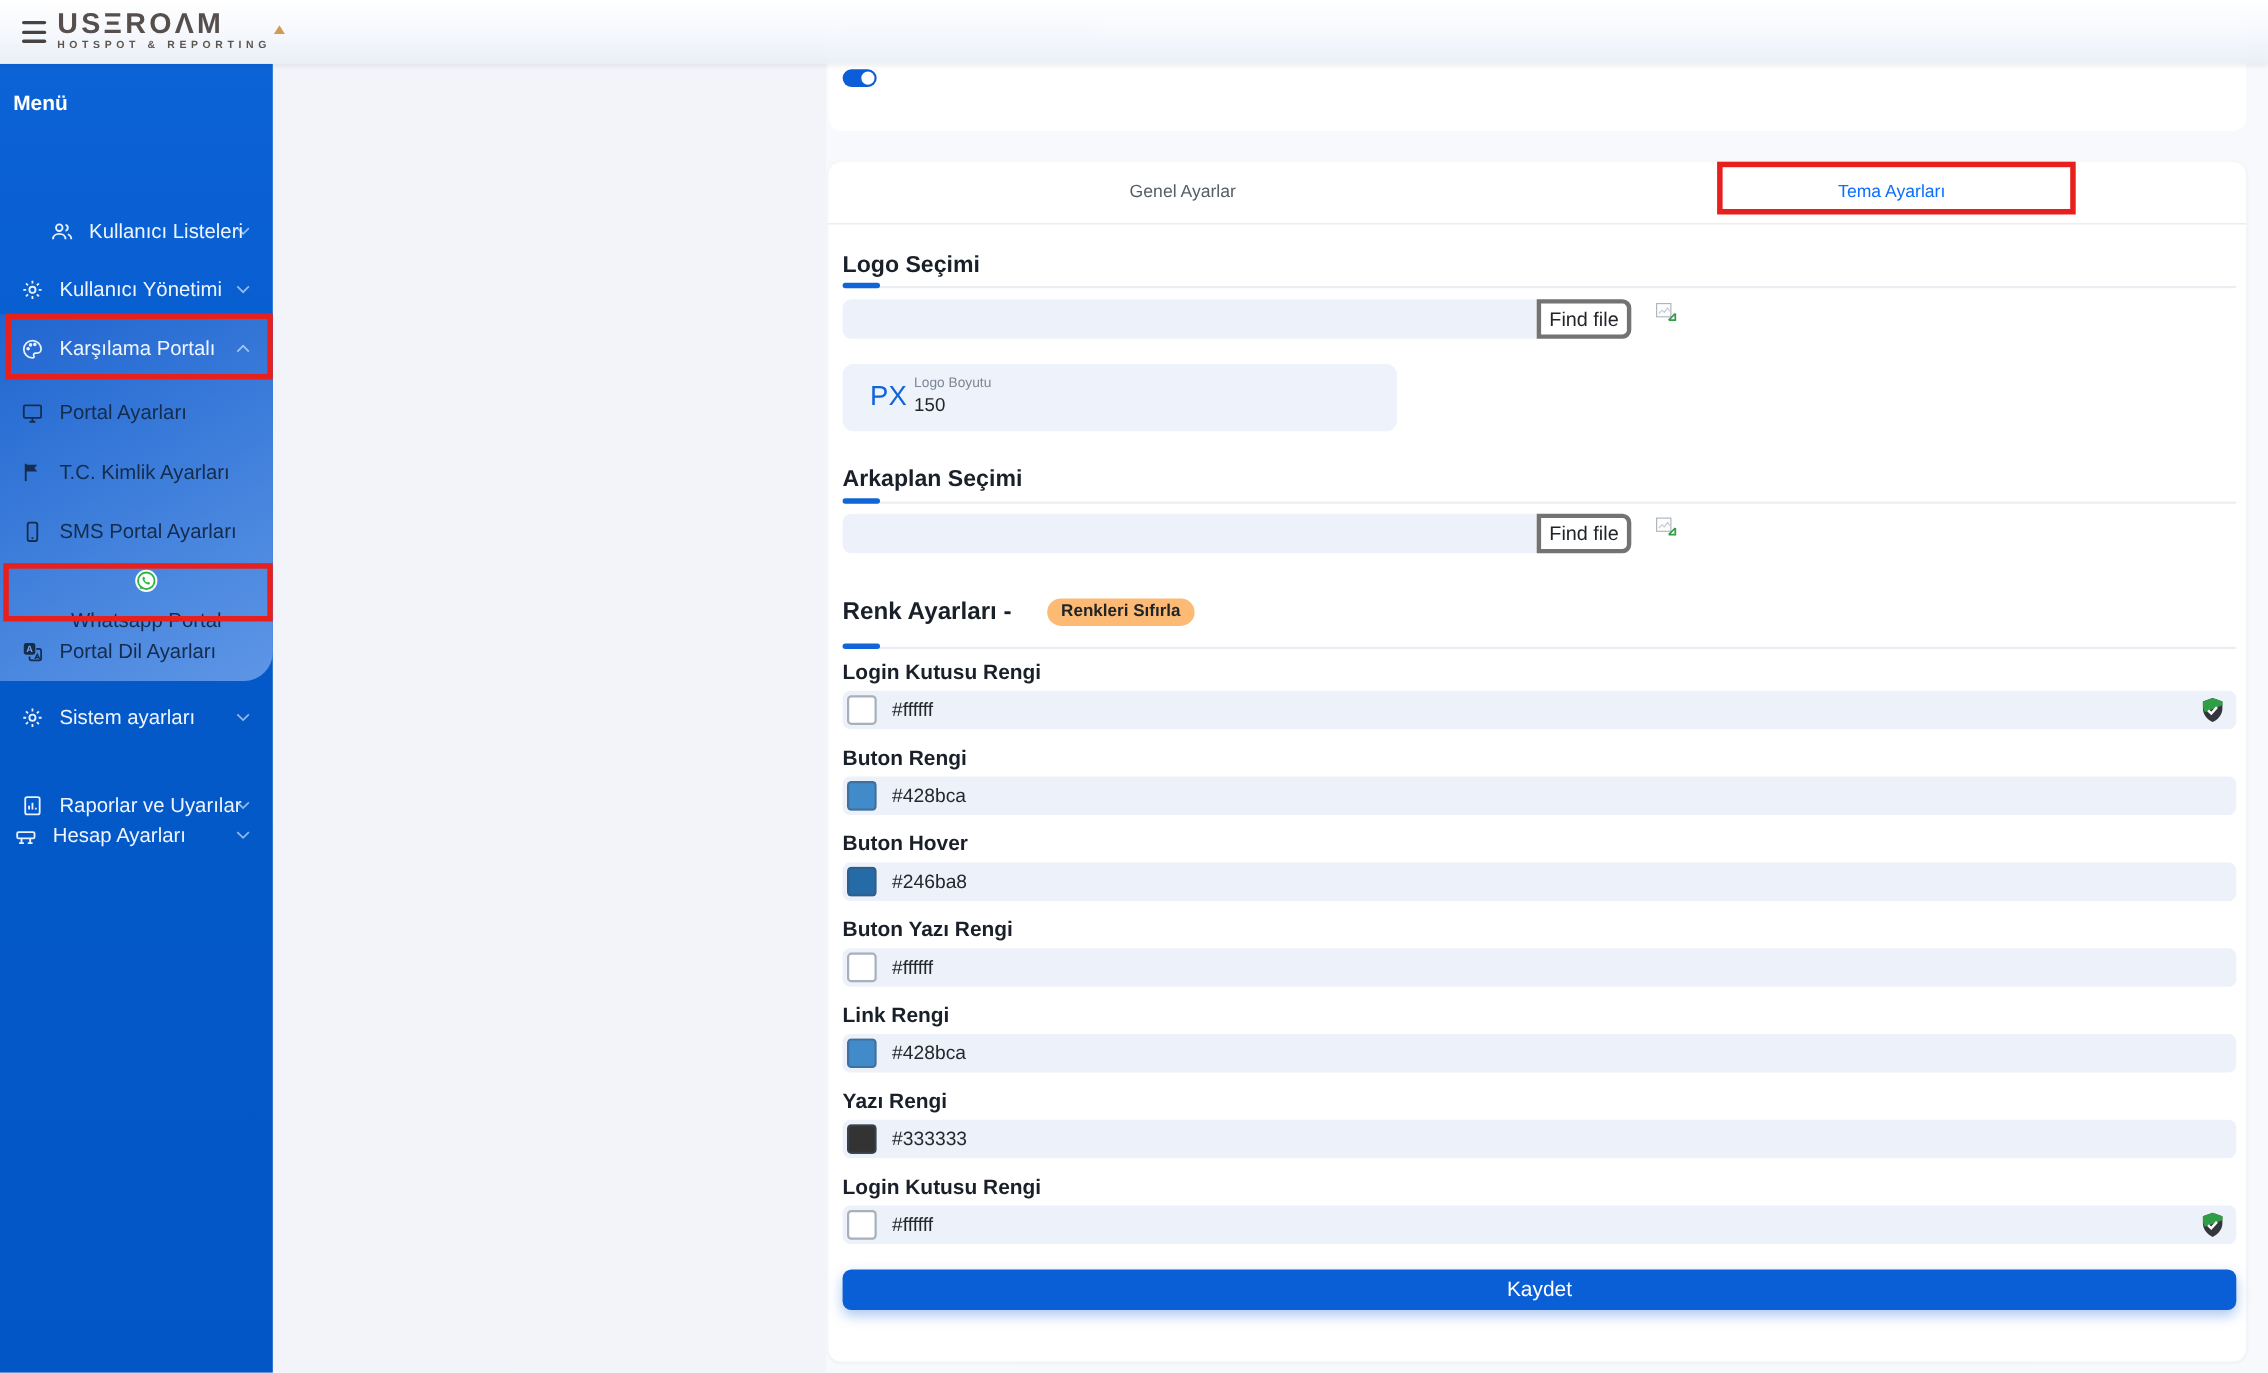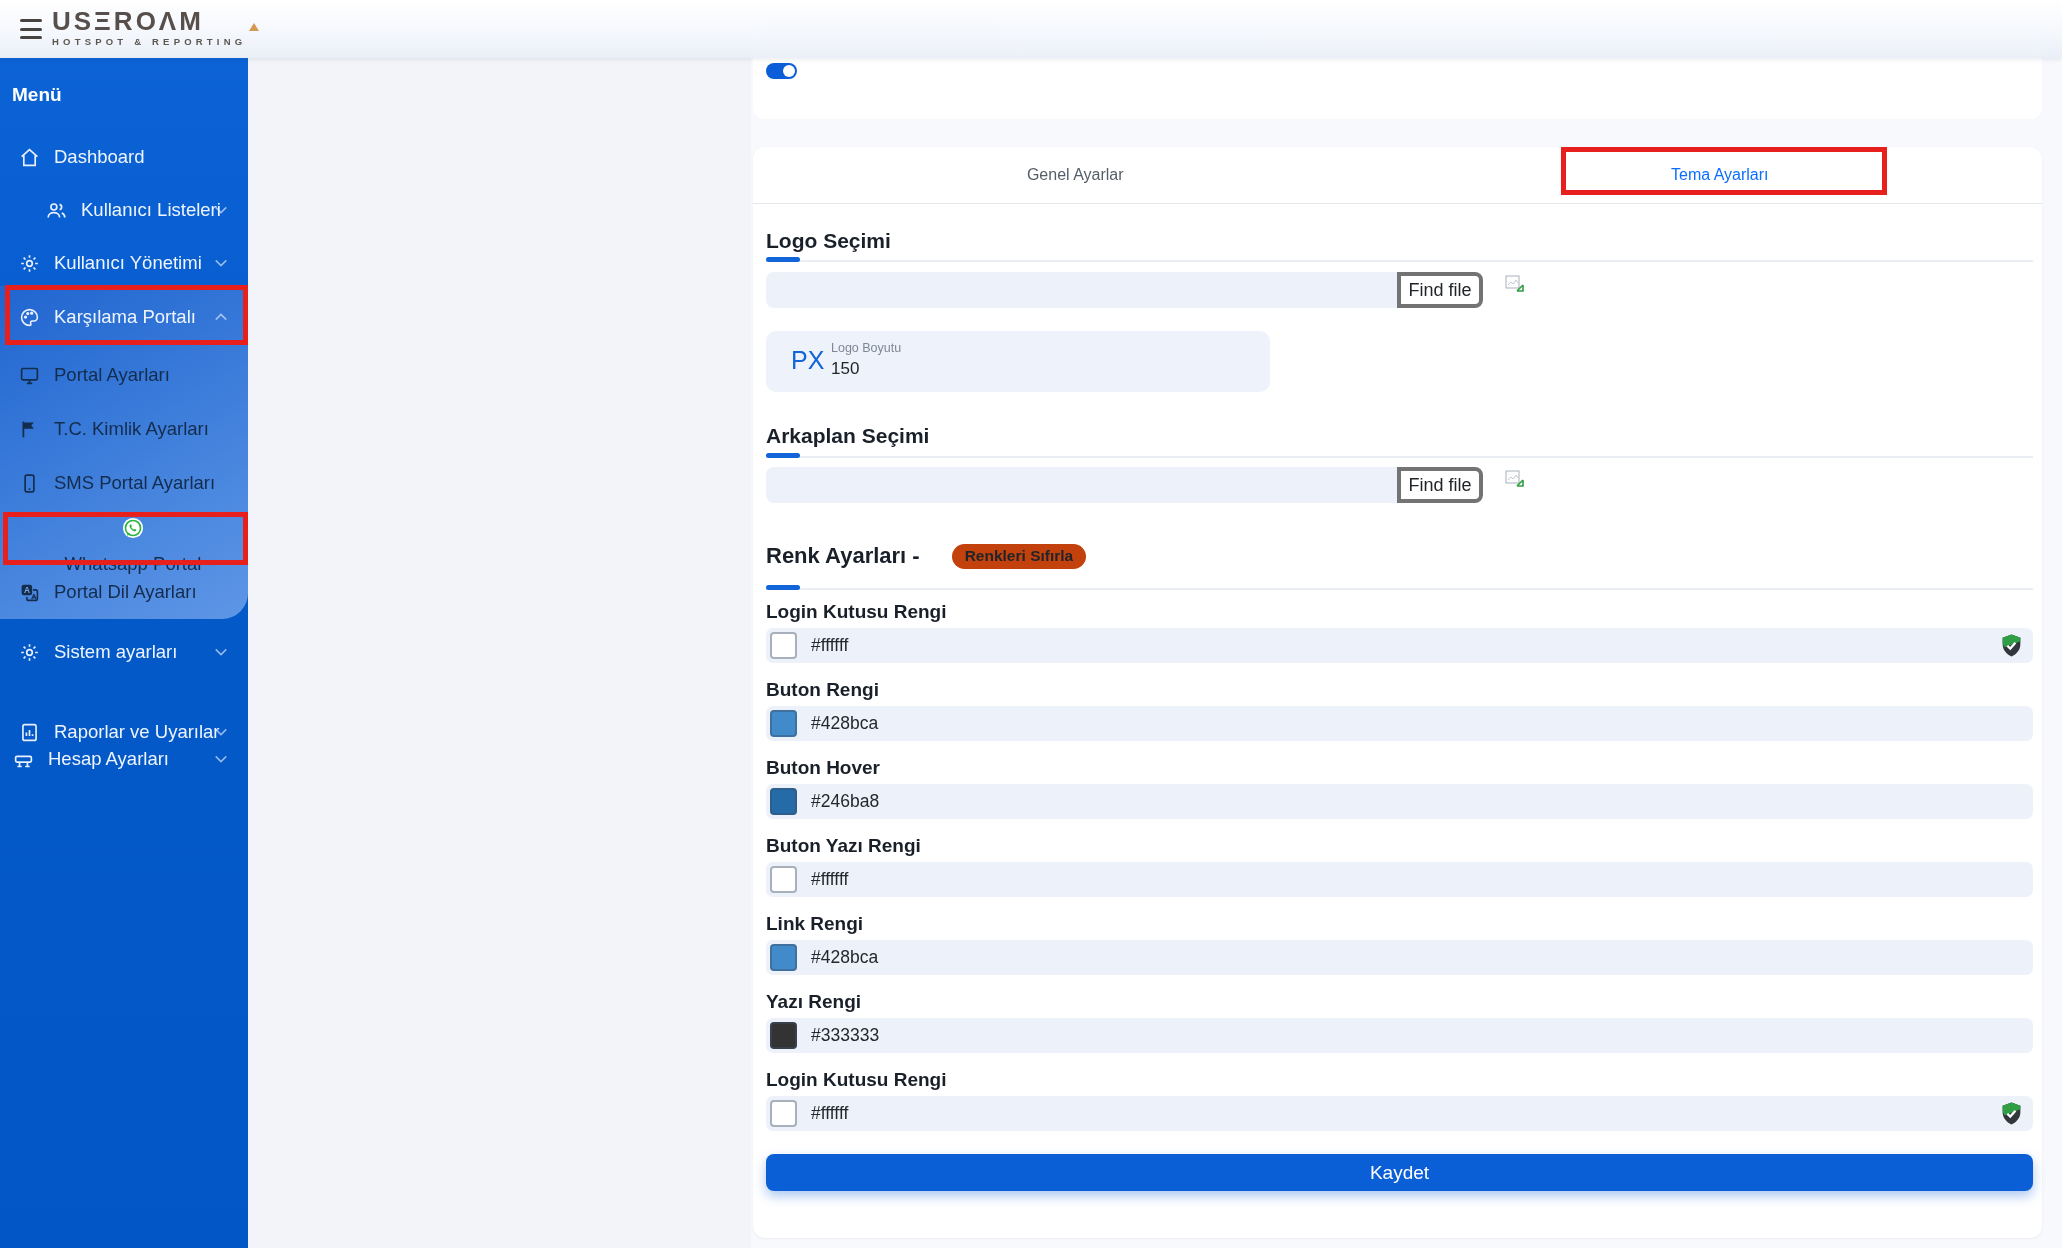--- a/index.html
+++ b/index.html
@@ -42,21 +42,21 @@
   .card{position:absolute;left:753px;top:147px;width:1289px;height:1091px;background:#ffffff;border-radius:12px;z-index:10;
     box-shadow:0 1px 3px rgba(20,30,60,.05);}
 
   .tabs{position:absolute;left:0;top:0;width:100%;height:57px;display:flex;border-bottom:1px solid #e3e7ec;box-sizing:border-box;}
   .tab{flex:1;display:flex;align-items:center;justify-content:center;font-size:16px;color:#555e68;cursor:pointer;}
   .tab.active{color:#0d6efd;}
 
   .sec-heading{position:absolute;left:13px;font-size:21px;font-weight:700;color:#1a2029;}
   .heading-row{position:absolute;left:13px;display:flex;align-items:center;gap:32px;}
   .heading-row .sec-heading-inline{font-size:22px;font-weight:700;color:#1a2029;position:static;}
-  .badge{height:25px;display:flex;align-items:center;padding:0 13px;background:#c2410c;border-radius:13px;
+  .badge{height:25px;display:flex;align-items:center;padding:0 13px;background:#fdba74;border-radius:13px;
     font-size:15.5px;font-weight:700;color:#1f2429;cursor:pointer;}
   .dash{position:absolute;left:13px;width:34px;height:5px;border-radius:3px;background:#1165d8;z-index:2;}
   .divider{position:absolute;left:13px;right:9px;height:2px;background:#eaeef3;}
 
   .filerow{position:absolute;left:13px;width:717px;height:36px;display:flex;cursor:pointer;}
   .filerow .file-input{flex:1;background:#edf1f9;border-radius:8px 0 0 8px;}
   .filerow .file-btn{width:86px;background:#ffffff;border:4px solid #737373;border-radius:0 8px 8px 0;
     display:flex;align-items:center;justify-content:center;font-size:18px;color:#212529;box-sizing:border-box;}
   .imgicon{position:absolute;left:752px;width:20px;height:19px;}
 
@@ -200,29 +200,20 @@
       </span>
     </div>
 
     <button class="save-btn">Kaydet</button>
   </div>
 
   <div class="sidebar">
     <div class="submenu-bg"></div>
     <div class="menu-title">Menü</div>
 
-    <div class="nav-item" style="top:78px;">
-      <span class="nicon">
-        <svg viewBox="0 0 24 24" width="21" height="21" fill="none" stroke="currentColor" stroke-width="1.9">
-            <path d="M3 11l9-8 9 8"></path>
-            <path d="M5.5 9.3V21h13V9.3"></path>
-          </svg>
-      </span>
-      <span class="nlabel">Dashboard</span>
-    </div>
 
     <div class="nav-item" style="top:131px;padding-left:45px;">
       <span class="nicon">
         <svg viewBox="0 0 24 24" width="21" height="21" fill="none" stroke="currentColor" stroke-width="1.9">
             <circle cx="9" cy="8" r="3.4"></circle>
             <path d="M2.5 20c0-3.6 3-5.6 6.5-5.6s6.5 2 6.5 5.6"></path>
             <path d="M15.5 5a3.2 3.2 0 0 1 0 6.2M18 14.8c2.1.8 3.5 2.5 3.5 5.2"></path>
           </svg>
       </span>
       <span class="nlabel">Kullanıcı Listeleri</span>

